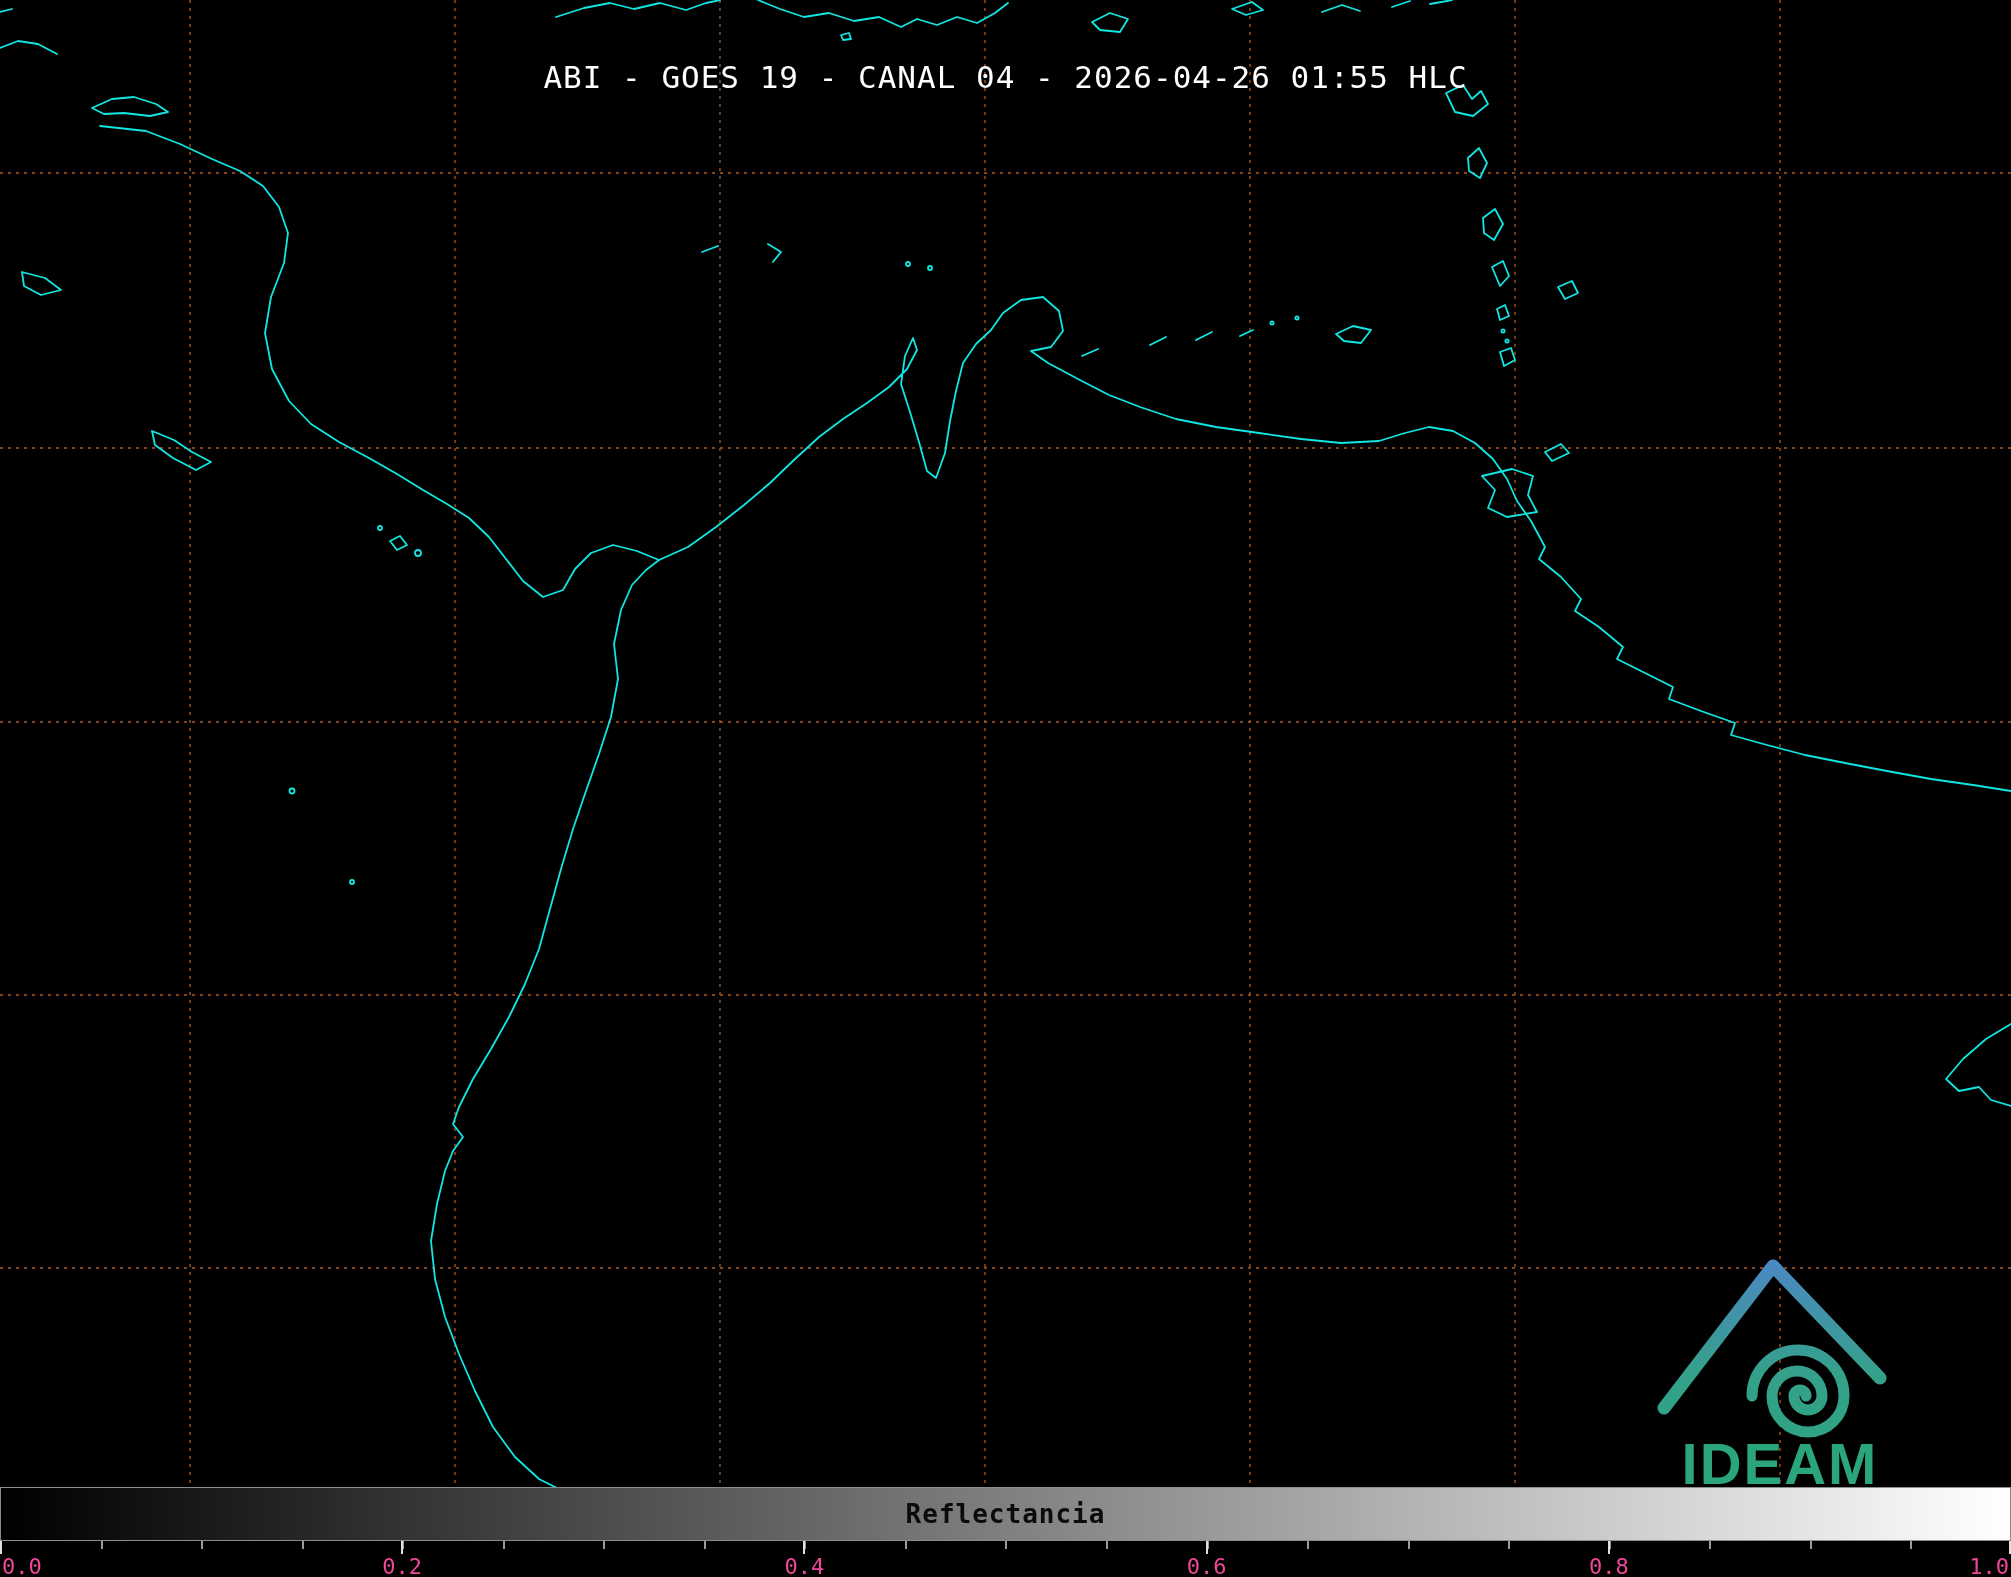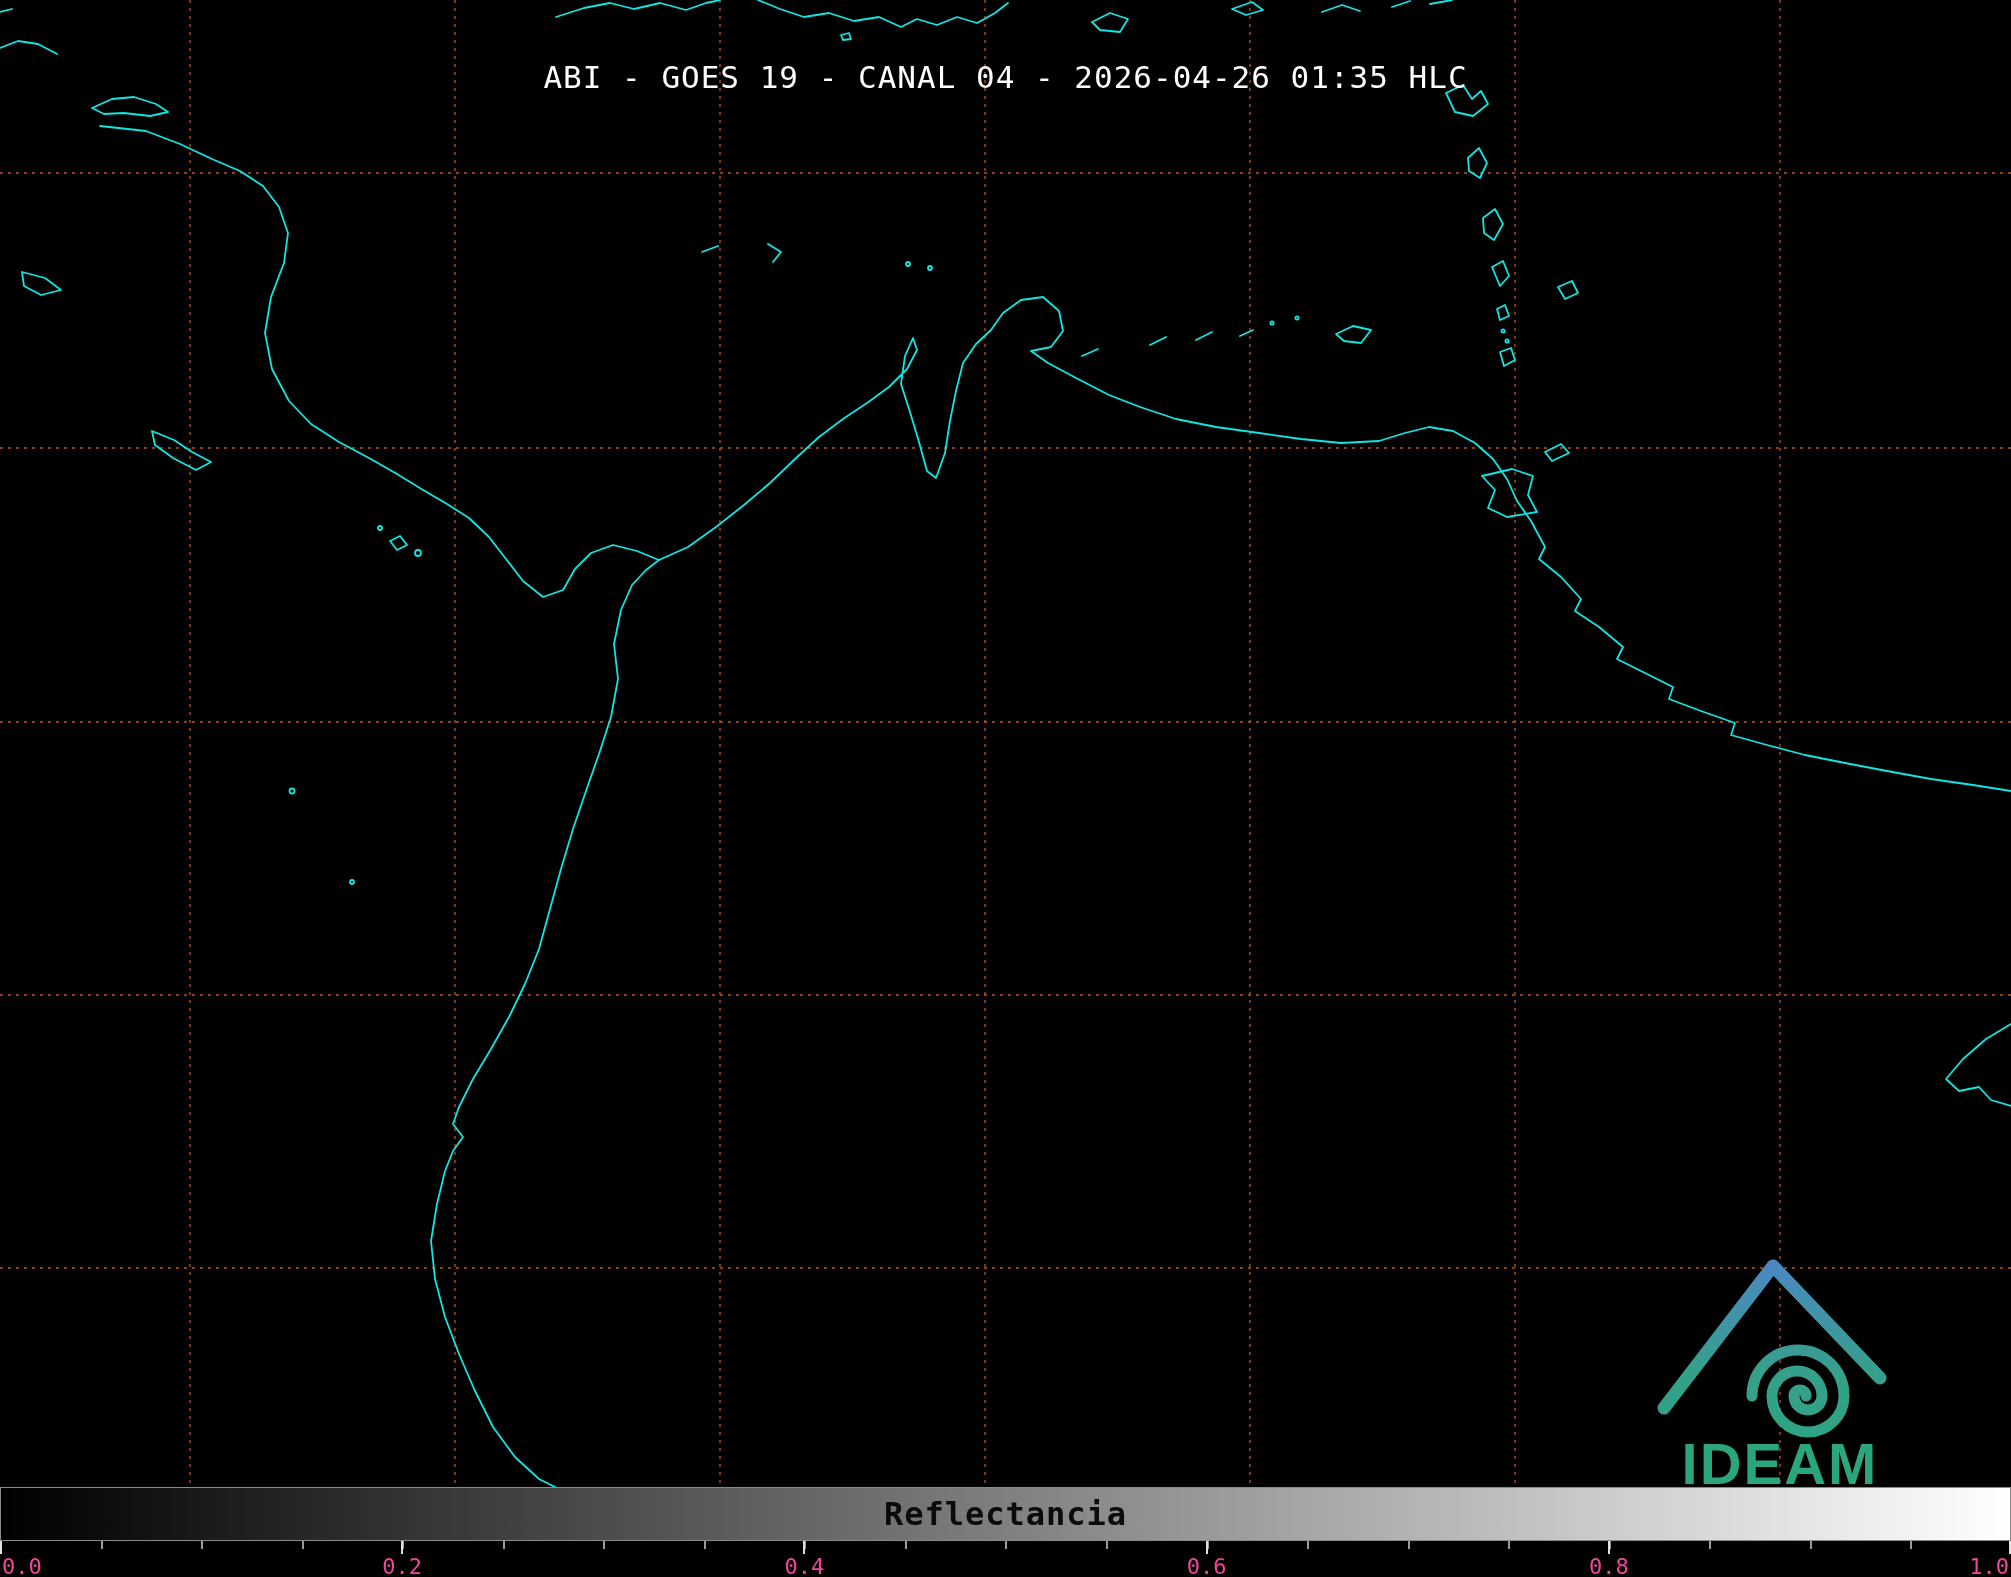--- a/index.html
+++ b/index.html
@@ -30,21 +30,21 @@
     height: 54px;
     background: linear-gradient(90deg, #000000 0%, #ffffff 100%);
     border: 1px solid #8a8a8a;
   }
   .cbar-label {
     position: absolute;
     left: 50%;
     top: 50%;
     transform: translate(-50%, -50%);
     font-weight: bold;
-    font-size: 32px;
+    font-size: 26px;
     color: #0b0b0b;
     letter-spacing: 1px;
   }
   .cbar-ticks { position: relative; height: 13px; }
   .cbar-ticks::before {
     content: "";
     position: absolute;
     left: 0; right: 0; top: 0; height: 8px;
     background: repeating-linear-gradient(90deg, #9a9a9a 0 2px, transparent 2px 5%);
   }
@@ -131,21 +131,21 @@
 
       <path d="M702 252 L718 246"></path>
       <path d="M768 244 L781 252 L773 262"></path>
       <circle cx="908" cy="264" r="2"></circle>
       <circle cx="930" cy="268" r="2"></circle>
 
       <path d="M2011 1024 L1986 1039 L1963 1059 L1946 1079 L1959 1091 L1979 1087 L1991 1100 L2011 1106"></path>
     </g>
   </svg>
 
-  <div class="title">ABI - GOES 19 - CANAL 04 - 2026-04-26 01:35 HLC</div>
+  <div class="title">ABI - GOES 19 - CANAL 04 - 2026-04-26 01:55 HLC</div>
 
   <svg class="logo" width="260" height="258" viewBox="0 0 260 258">
     <defs>
       <linearGradient id="ideamGrad" x1="0" y1="20" x2="0" y2="230" gradientUnits="userSpaceOnUse">
         <stop offset="0" stop-color="#4d86c6"></stop>
         <stop offset="0.55" stop-color="#35a08b"></stop>
         <stop offset="1" stop-color="#2ba57e"></stop>
       </linearGradient>
     </defs>
     <g fill="none" stroke="url(#ideamGrad)" stroke-linecap="round" stroke-linejoin="round">

